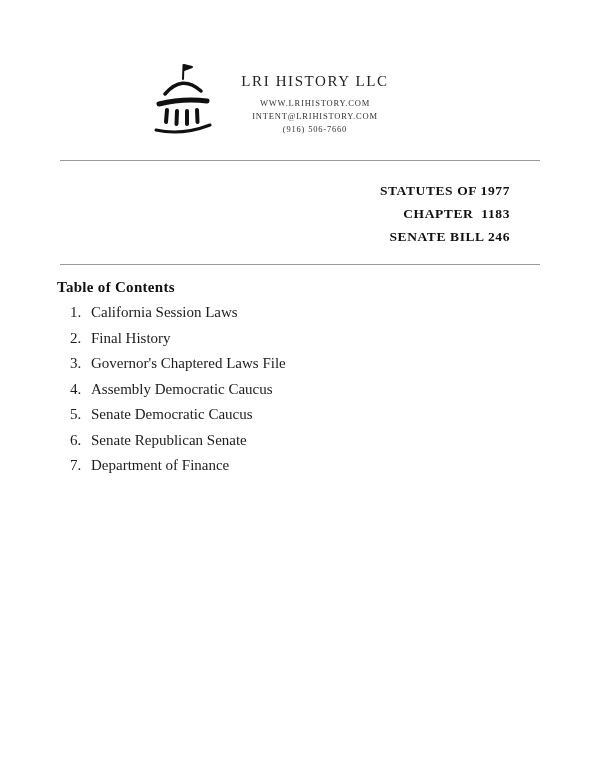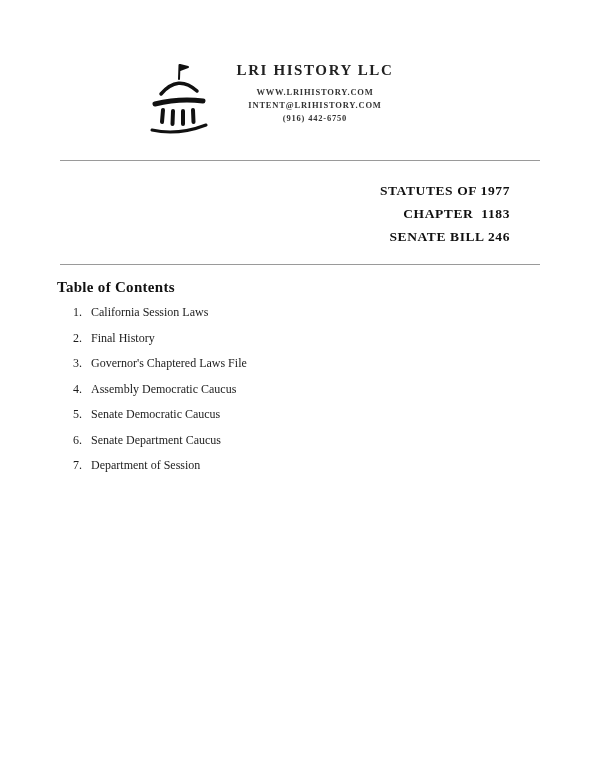--- a/index.html
+++ b/index.html
@@ -14,26 +14,25 @@
     margin: 0 auto;
     background: #ffffff;
     font-family: "Liberation Serif", "DejaVu Serif", serif;
     color: #1a1a1a;
     overflow: hidden;
   }
 
   
   .header {
     display: flex;
-    align-items: flex-start;
+    align-items: flex-end;
     justify-content: center;
     gap: 26px;
     padding-top: 62px;
     margin-right: 60px; 
-    font-weight: bold;
   }
   .logo {
     width: 64px;
     height: 74px;
     flex: 0 0 auto;
   }
   .contact {
     text-align: center;
   }
   .company-name {
@@ -79,21 +78,21 @@
   .toc-title {
     font-weight: bold;
     font-size: 15px;
     letter-spacing: 0.3px;
     color: #111;
     margin-bottom: 8px;
   }
   ol.toc-list {
     margin: 10px 0 0 0;
     padding-left: 28px;
-    font-size: 12px;
+    font-size: 15px;
     color: #1c1c1c;
   }
   ol.toc-list li {
     margin-bottom: 12.5px;
     padding-left: 6px;
     line-height: 13px;
   }
 </style>
 </head>
 <body>
@@ -117,21 +116,21 @@
         <path d="M36 49 L36 62" stroke-width="4"></path>
         <path d="M46 48 L46.5 60" stroke-width="4"></path>
 
         <path d="M5 68 Q30 74 59 63" stroke-width="3"></path>
       </svg>
     </div>
     <div class="contact">
       <div class="company-name">LRI HISTORY LLC</div>
       <div class="contact-line">WWW.LRIHISTORY.COM</div>
       <div class="contact-line">INTENT@LRIHISTORY.COM</div>
-      <div class="contact-line">(916) 442-6750</div>
+      <div class="contact-line">(916) 506-7660</div>
     </div>
   </div>
 
   <hr class="rule rule-1">
 
   <div class="statute-block">
     <div class="statute-line">STATUTES OF 1977</div>
     <div class="statute-line">CHAPTER&nbsp; 1183</div>
     <div class="statute-line">SENATE BILL 246</div>
   </div>
@@ -139,18 +138,18 @@
   <hr class="rule rule-2">
 
   <div class="toc">
     <div class="toc-title">Table of Contents</div>
     <ol class="toc-list">
       <li>California Session Laws</li>
       <li>Final History</li>
       <li>Governor's Chaptered Laws File</li>
       <li>Assembly Democratic Caucus</li>
       <li>Senate Democratic Caucus</li>
-      <li>Senate Department Caucus</li>
-      <li>Department of Session</li>
+      <li>Senate Republican Senate</li>
+      <li>Department of Finance</li>
     </ol>
   </div>
 
 </div>
 
 </body></html>

